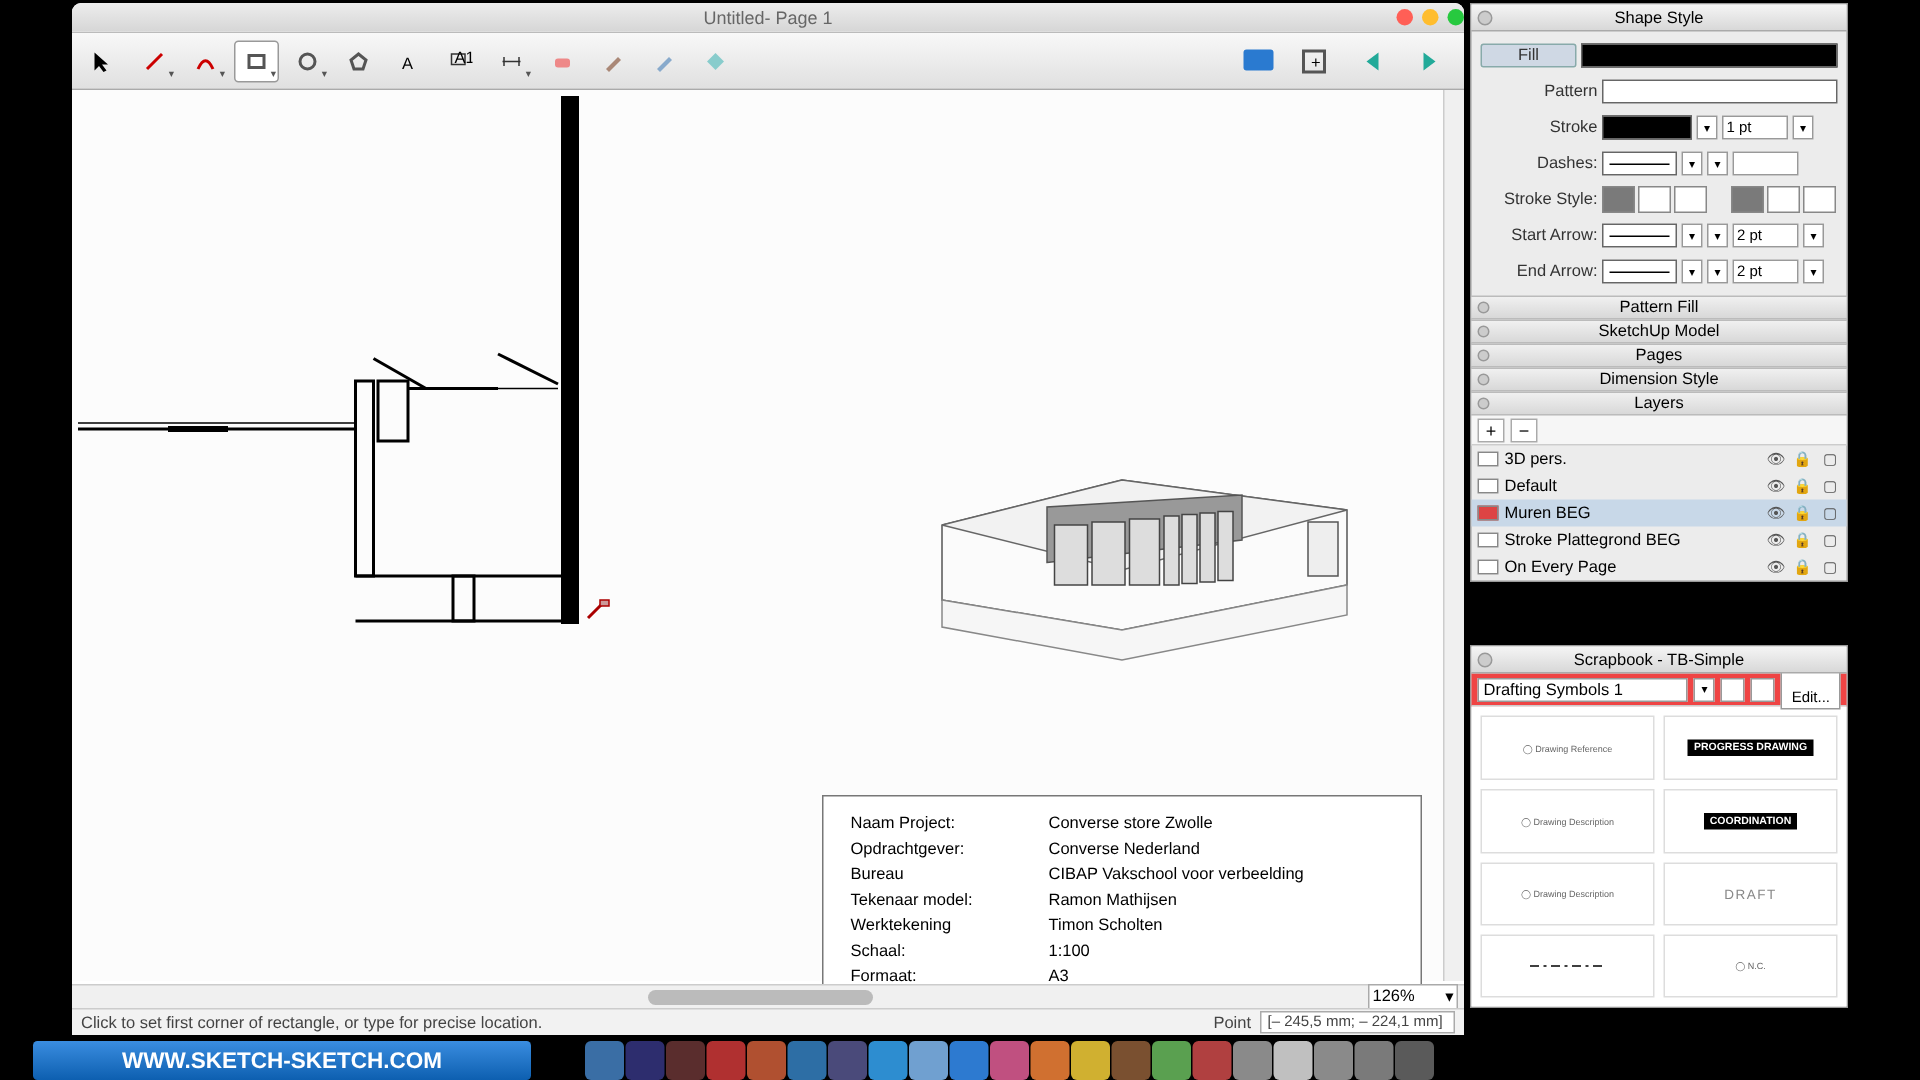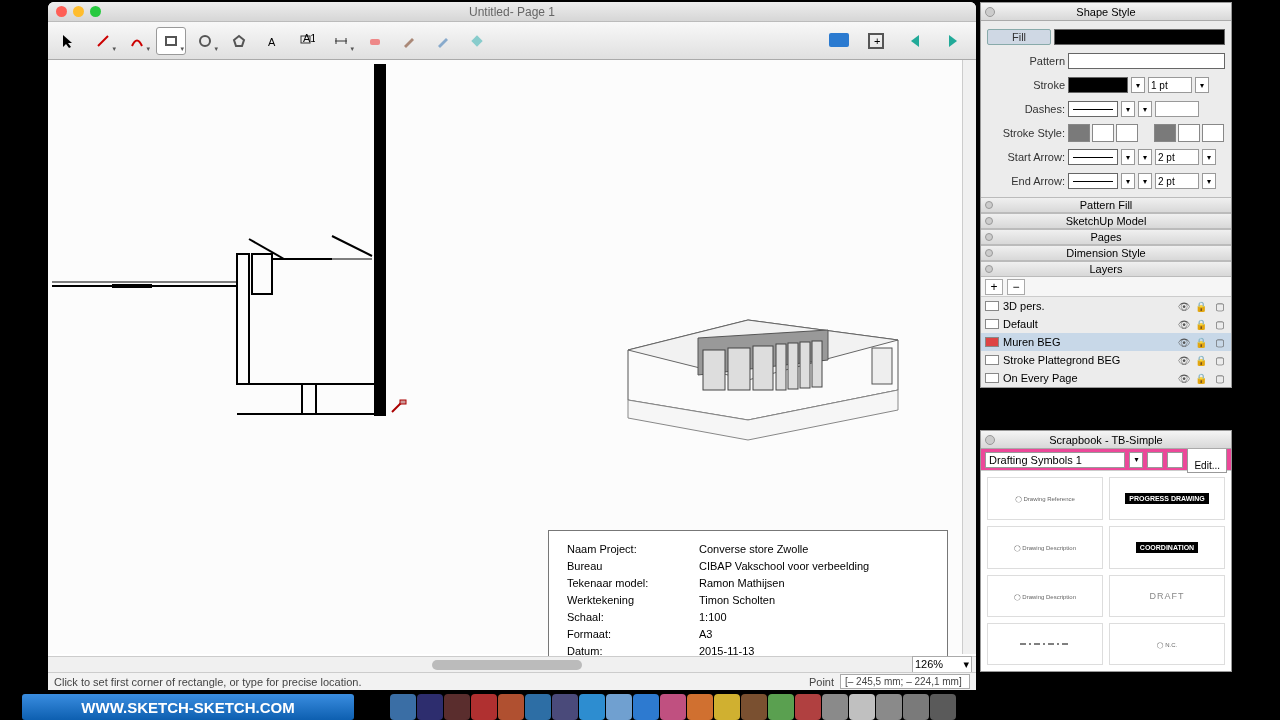--- a/index.html
+++ b/index.html
@@ -1,18 +1,18 @@
 <!DOCTYPE html>
 <html><head>
 <meta charset="utf-8">
 <style>
   * { box-sizing: border-box; margin: 0; padding: 0; font-family: 'Lucida Grande', Arial, sans-serif; font-size: 11px; }
   body { width: 1280px; height: 720px; background: #000; position: relative; overflow: hidden; }
   .window { position: absolute; left: 48px; top: 2px; width: 928px; height: 688px; background: #fff; border-radius: 6px 6px 0 0; }
-  .titlebar { height: 20px; background: linear-gradient(#ededed,#d6d6d6); border-bottom:1px solid #bbb; border-radius:6px 6px 0 0; display:flex; align-items:center; position:relative; }
+  .titlebar { height: 20px; background: linear-gradient(#ededed,#d6d6d6); border-bottom:1px solid #bbb; border-radius:6px 6px 0 0; display:flex; align-items:center; position:relative;justify-content:flex-end; }
   .traffic { display:flex; gap:6px; padding-left:8px; }
   .tl { width:11px; height:11px; border-radius:50%; }
   .tl.r{background:#ff5f56;} .tl.y{background:#ffbd2e;} .tl.g{background:#27c93f;}
   .title { position:absolute; left:0; right:0; text-align:center; color:#666; font-size:12px; }
   .toolbar { height:38px; background:linear-gradient(#f8f8f8,#e0e0e0); border-bottom:1px solid #aaa; display:flex; align-items:center; padding:0 6px; gap:4px; }
   .tbtn { width:30px; height:28px; border:1px solid transparent; border-radius:3px; display:flex; align-items:center; justify-content:center; cursor:pointer; position:relative; }
   .tbtn.sel { background:#fff; border:1px solid #999; }
   .tbtn .drop { position:absolute; right:1px; bottom:1px; font-size:7px; color:#555; }
   .spacer { flex:1; }
   .rtbtn { width:34px; height:30px; display:flex; align-items:center; justify-content:center; cursor:pointer; }
@@ -49,21 +49,21 @@
   .sec-row { height:16px; background:linear-gradient(#f0f0f0,#d8d8d8); border-top:1px solid #bbb; border-bottom:1px solid #bbb; display:flex; align-items:center; justify-content:center; font-size:10px; position:relative; }
   .sec-row .dot { position:absolute; left:4px; width:8px; height:8px; border-radius:50%; background:#ccc; border:1px solid #999; }
   .layers-panel { }
   .layer-tools { height:20px; background:#f6f6f6; display:flex; align-items:center; padding:0 4px; gap:4px; border-bottom:1px solid #ccc; }
   .lt-btn { width:18px; height:16px; border:1px solid #aaa; background:#fff; display:flex; align-items:center; justify-content:center; font-size:12px; cursor:pointer; }
   .layer-item { height:18px; display:flex; align-items:center; padding:0 4px; gap:4px; font-size:11px; }
   .layer-item.sel { background:#c8d8e8; }
   .layer-item .sw { width:14px; height:10px; border:1px solid #888; }
   .layer-item .nm { flex:1; }
   .layer-item .ic { width:14px; font-size:10px; text-align:center; color:#555; }
-  .scrap-tools { height:22px; display:flex; align-items:center; padding:2px 4px; gap:4px; background:#ec4899; border-bottom:1px solid #ccc; }
+  .scrap-tools { height:22px; display:flex; align-items:center; padding:2px 4px; gap:4px; background:#ef4444; border-bottom:1px solid #ccc; }
   .scrap-sel { flex:1; border:1px solid #999; background:#fff; height:16px; padding:0 3px; display:flex; align-items:center; font-size:10px; }
   .scrap-icon { width:16px; height:16px; border:1px solid #999; background:#fff; }
   .scrap-btn { border:1px solid #999; background:#fff; height:16px; padding:12px 6px; font-size:10px; cursor:pointer; }
   .scrap-grid { display:grid; grid-template-columns:1fr 1fr; gap:6px; padding:6px; background:#fff; height:200px; }
   .scrap-cell { border:1px solid #ddd; display:flex; align-items:center; justify-content:center; font-size:7px; color:#666; position:relative; }
   .stamp { background:#000; color:#fff; padding:2px 4px; font-size:7px; font-weight:bold; }
   .dock { position:absolute; left:390px; bottom:0; height:28px; display:flex; gap:1px; align-items:end; }
   .dock-icon { width:26px; height:26px; border-radius:4px; }
   .banner { position:absolute; left:22px; bottom:0; width:332px; height:26px; background:linear-gradient(#3a8de0,#0d5fb0); color:#fff; font-weight:bold; font-size:15px; display:flex; align-items:center; justify-content:center; border-radius:3px; }
 </style>
@@ -214,20 +214,24 @@
         <rect x="224" y="81" width="10" height="46"></rect>
       </g>
       <rect x="284" y="88" width="20" height="36" fill="#eee" stroke="#555"></rect>
       <polygon points="40,140 160,160 310,130 310,150 160,180 40,158" fill="#f6f6f6" stroke="#888"></polygon>
     </svg>
 
     <div class="info-box">
       <div class="info-row">
           <div class="lab">Naam Project:</div>
           <div>Converse store Zwolle</div>
+        </div>
+      <div class="info-row">
+          <div class="lab">Opdrachtgever:</div>
+          <div>Converse Nederland</div>
         </div>
       <div class="info-row">
           <div class="lab">Bureau</div>
           <div>CIBAP Vakschool voor verbeelding</div>
         </div>
       <div class="info-row">
           <div class="lab">Tekenaar model:</div>
           <div>Ramon Mathijsen</div>
         </div>
       <div class="info-row">

